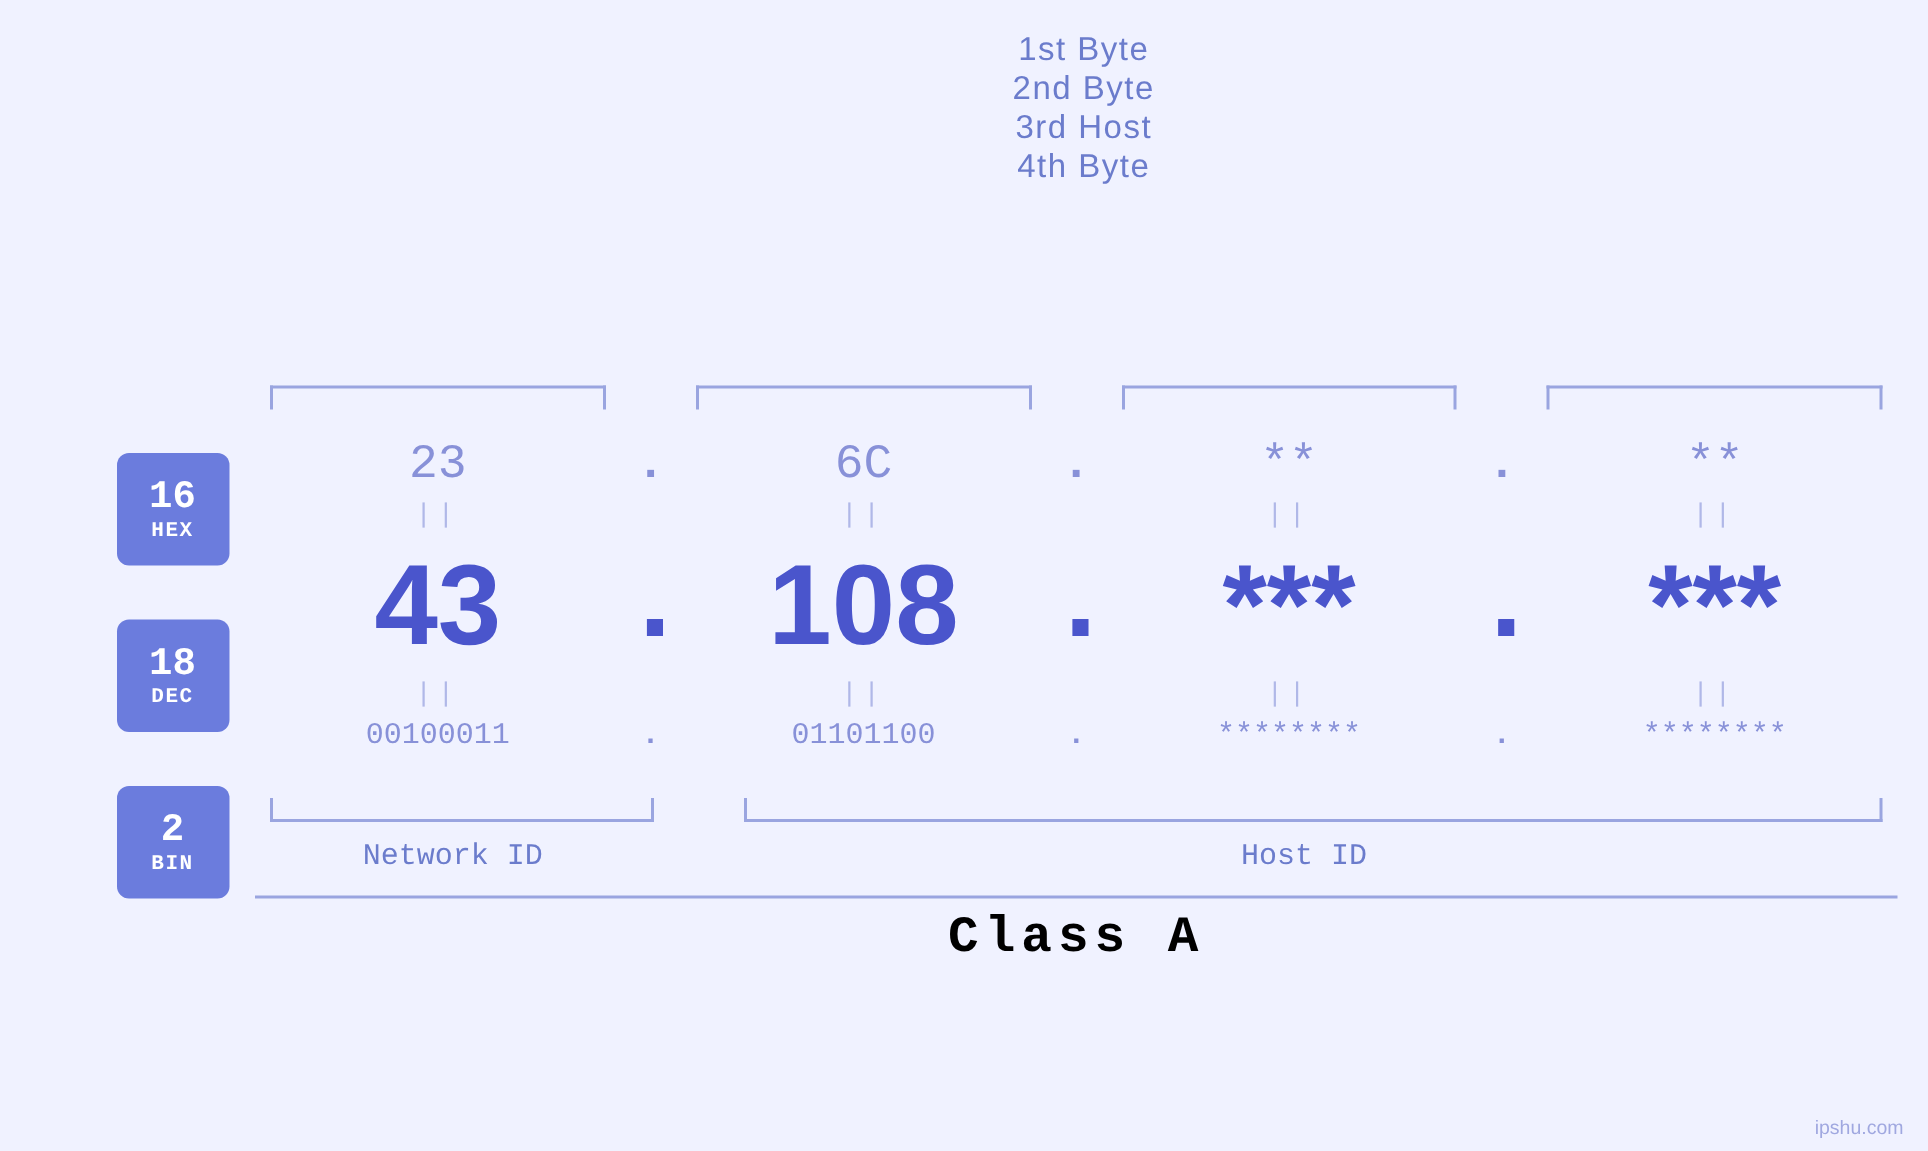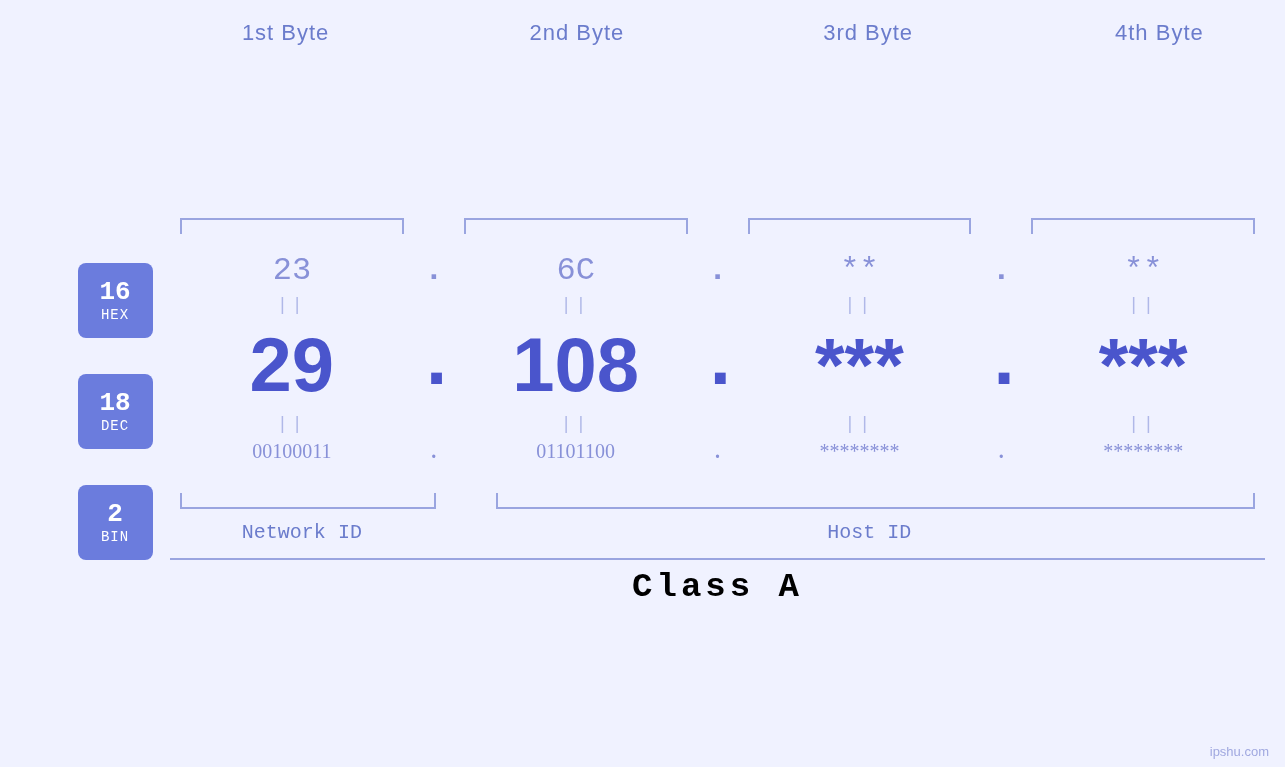--- a/index.html
+++ b/index.html
@@ -22,20 +22,21 @@
       align-items: center;
     }
 
     
     .header-row {
       display: flex;
       width: 100%;
       padding-left: 160px;
       margin-top: 20px;
       margin-bottom: 10px;
+      flex-direction: column;
     }
 
     .byte-header {
       flex: 1;
       text-align: center;
       color: #6b7ccc;
       font-size: 22px;
       font-family: Arial, sans-serif;
       letter-spacing: 1px;
     }
@@ -63,37 +64,37 @@
       font-weight: bold;
     }
 
     .badge-number {
       font-size: 26px;
       line-height: 1.1;
     }
 
     .badge-label {
       font-size: 14px;
-      font-weight: normal;
+      font-weight: bold;
       letter-spacing: 1px;
     }
 
     
     .watermark {
       position: absolute;
       bottom: 8px;
       right: 16px;
       font-size: 13px;
       color: #a0a8e0;
       font-family: Arial, sans-serif;
     }
 
     .data-row {
       display: flex;
-      align-items: center;
+      align-items: flex-end;
       width: 100%;
     }
 
     .data-cell {
       flex: 1;
       text-align: center;
     }
 
     .dot-sep {
       width: 40px;
@@ -140,21 +141,21 @@
 
 <div class="main-container">
 
   <div class="header-row">
 
     <div style="width:0px;"></div>
     <div class="byte-header">1st Byte</div>
     <div style="width:40px;"></div>
     <div class="byte-header">2nd Byte</div>
     <div style="width:40px;"></div>
-    <div class="byte-header">3rd Byte</div>
+    <div class="byte-header">3rd Host</div>
     <div style="width:40px;"></div>
     <div class="byte-header">4th Byte</div>
   </div>
 
   <div style="display:flex; width:100%; flex:1; align-items:center; padding: 0 20px 0 30px;">
 
     <div class="badges-column">
       <div class="badge">
         <span class="badge-number">16</span>
         <span class="badge-label">HEX</span>
@@ -195,40 +196,40 @@
         <div class="data-cell" style="font-size:18px;color:#b0b8e8;letter-spacing:4px;">||</div>
         <div class="dot-sep" style="font-size:18px;color:#b0b8e8;"></div>
         <div class="data-cell" style="font-size:18px;color:#b0b8e8;letter-spacing:4px;">||</div>
         <div class="dot-sep" style="font-size:18px;color:#b0b8e8;"></div>
         <div class="data-cell" style="font-size:18px;color:#b0b8e8;letter-spacing:4px;">||</div>
         <div class="dot-sep" style="font-size:18px;color:#b0b8e8;"></div>
         <div class="data-cell" style="font-size:18px;color:#b0b8e8;letter-spacing:4px;">||</div>
       </div>
 
       <div class="data-row dec-row" style="margin: 4px 0;">
-        <div class="data-cell">29</div>
+        <div class="data-cell">43</div>
         <div class="dot-sep" style="font-size:76px;font-weight:bold;color:#4a55cc;">.</div>
         <div class="data-cell">108</div>
         <div class="dot-sep" style="font-size:76px;font-weight:bold;color:#4a55cc;">.</div>
         <div class="data-cell">***</div>
         <div class="dot-sep" style="font-size:76px;font-weight:bold;color:#4a55cc;">.</div>
         <div class="data-cell">***</div>
       </div>
 
       <div class="data-row eq-line" style="margin: 2px 0;">
         <div class="data-cell" style="font-size:18px;color:#b0b8e8;letter-spacing:4px;">||</div>
         <div class="dot-sep" style="font-size:18px;color:#b0b8e8;"></div>
         <div class="data-cell" style="font-size:18px;color:#b0b8e8;letter-spacing:4px;">||</div>
         <div class="dot-sep" style="font-size:18px;color:#b0b8e8;"></div>
         <div class="data-cell" style="font-size:18px;color:#b0b8e8;letter-spacing:4px;">||</div>
         <div class="dot-sep" style="font-size:18px;color:#b0b8e8;"></div>
         <div class="data-cell" style="font-size:18px;color:#b0b8e8;letter-spacing:4px;">||</div>
       </div>
 
-      <div class="data-row bin-row" style="margin: 4px 0 24px 0; font-family: Liberation Serif, serif;">
+      <div class="data-row bin-row" style="margin: 4px 0 24px 0;">
         <div class="data-cell">00100011</div>
         <div class="dot-sep" style="font-size:20px;color:#8891d8;">.</div>
         <div class="data-cell">01101100</div>
         <div class="dot-sep" style="font-size:20px;color:#8891d8;">.</div>
         <div class="data-cell">********</div>
         <div class="dot-sep" style="font-size:20px;color:#8891d8;">.</div>
         <div class="data-cell">********</div>
       </div>
 
       <div style="display:flex; width:100%; position:relative; height:22px;">

